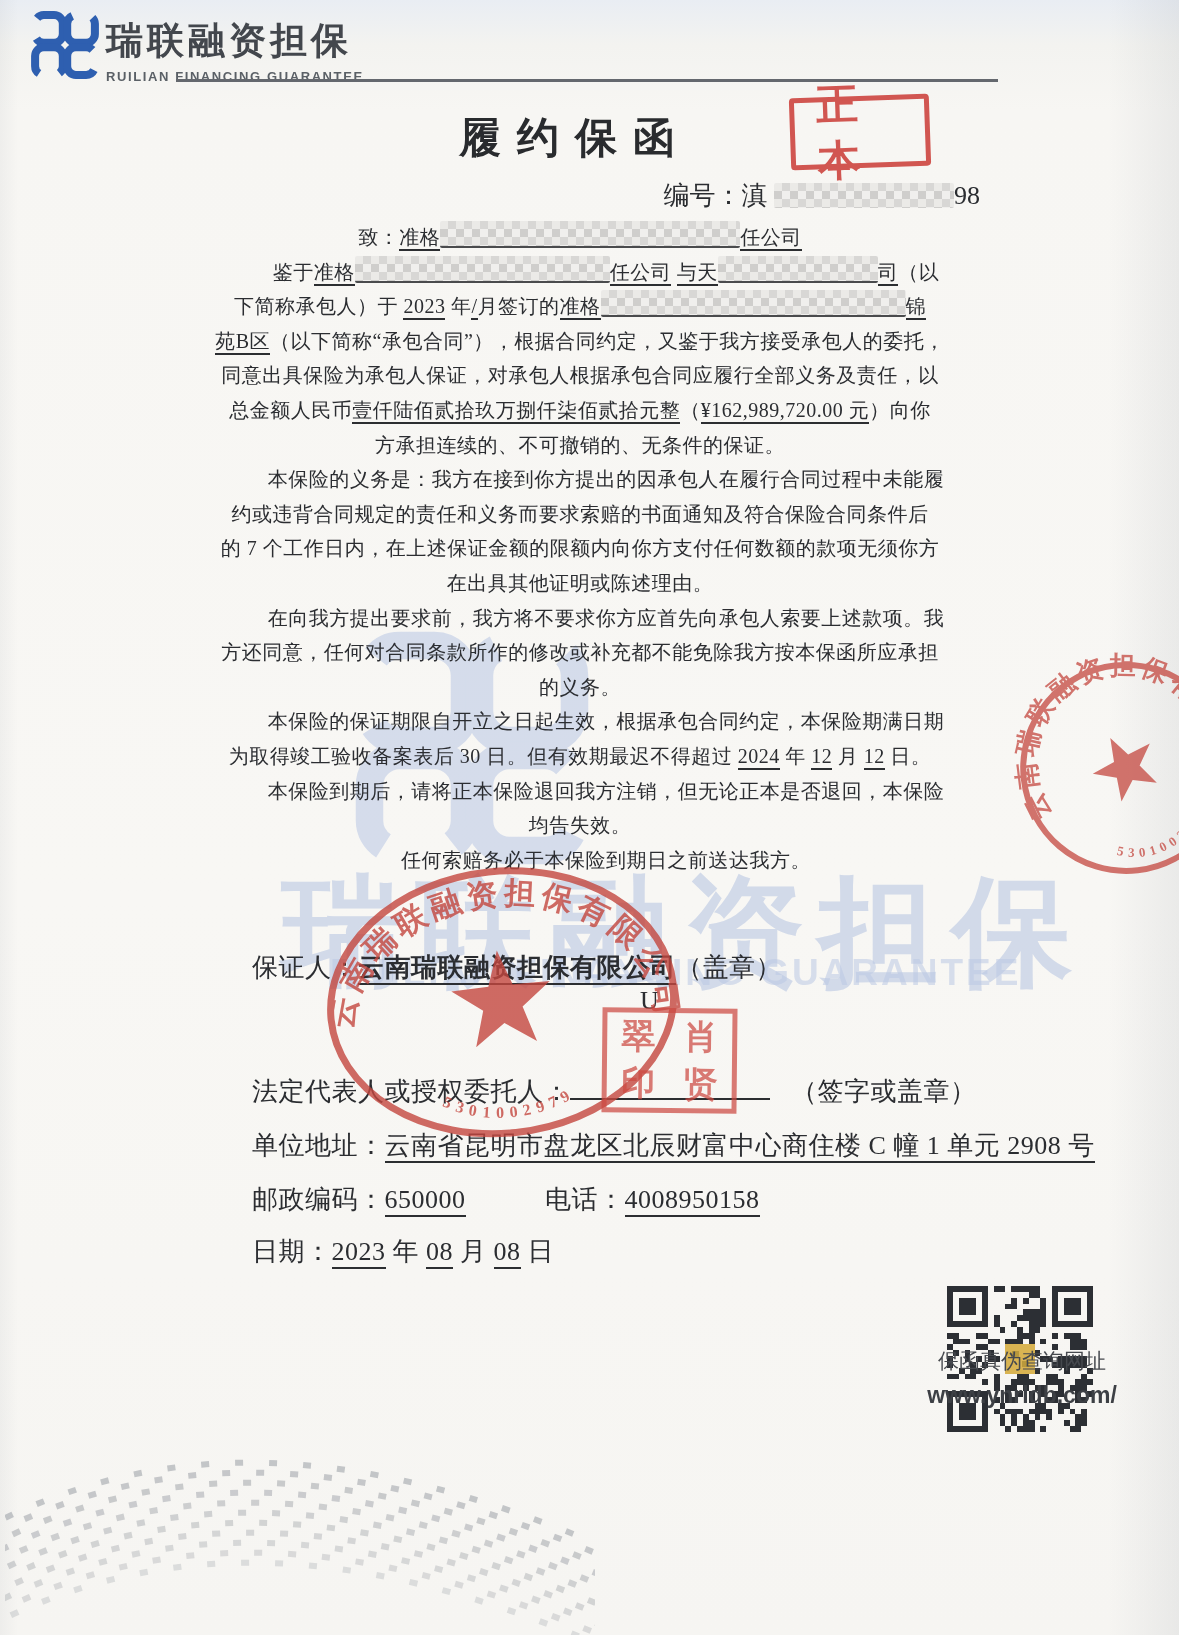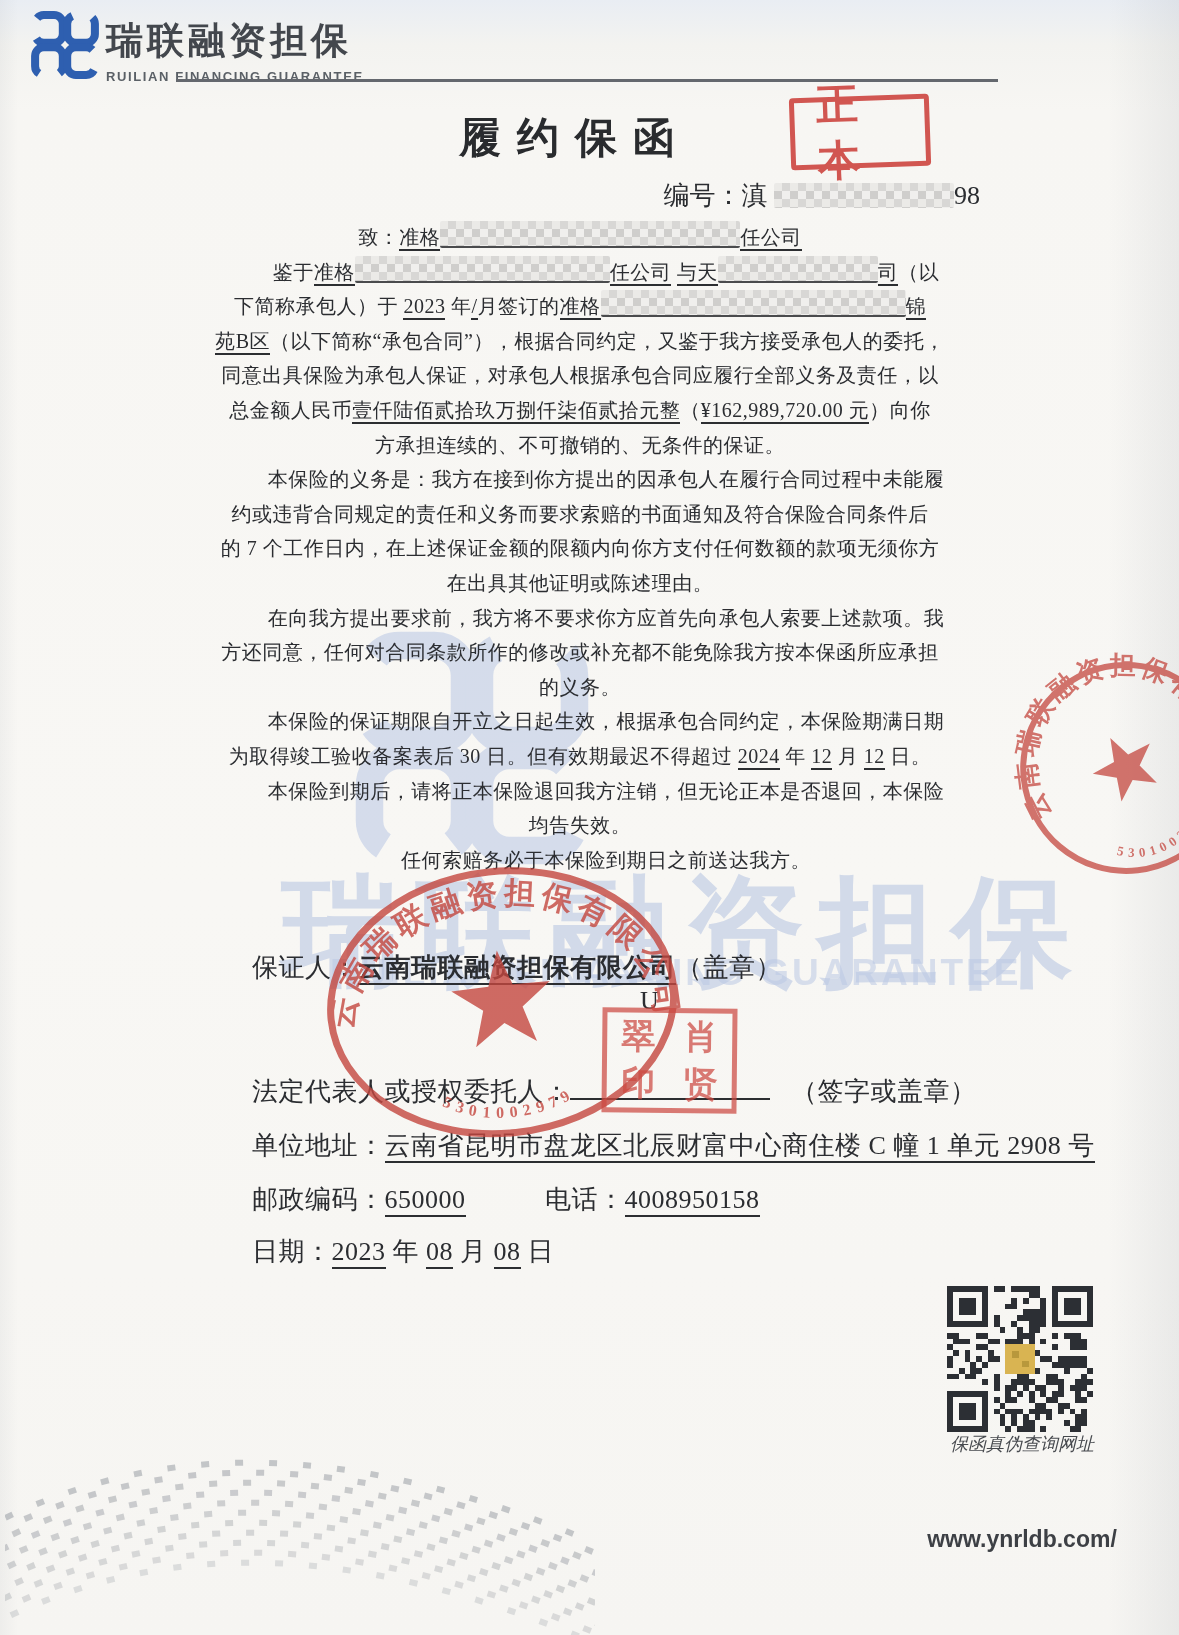--- a/index.html
+++ b/index.html
@@ -46,22 +46,22 @@
   .seal-big{position:absolute;left:312px;top:850px;width:385px;height:300px;transform:rotate(-6deg);opacity:.8;z-index:3;}
   .seal-right{position:absolute;left:1008px;top:645px;width:250px;height:250px;transform:rotate(-28deg);opacity:.75;z-index:3;}
   .seal-square{position:absolute;left:602px;top:1008px;width:135px;height:105px;border:5px solid #cd4a42;
     display:grid;grid-template-columns:1fr 1fr;align-items:center;justify-items:center;transform:rotate(.6deg);
     color:#cd4a42;font-size:34px;font-weight:bold;opacity:.72;z-index:3;box-sizing:border-box;}
   .seal-text{fill:#c4473f;font-weight:bold;}
   
   #qr{position:absolute;left:947px;top:1286px;width:146px;height:146px;z-index:2;}
   .qr-cap{position:absolute;left:902px;width:240px;text-align:center;color:#46494e;z-index:2;
     font-family:"Liberation Sans","DejaVu Sans",sans-serif;}
-  .qr-cap1{top:1432px;font-size:18px;font-style:italic;}
-  .qr-cap2{top:1526px;font-size:23px;font-weight:bold;color:#3d4045;}
+  .qr-cap1{top:1347px;font-size:21px;}
+  .qr-cap2{top:1382px;font-size:23px;font-weight:bold;color:#3d4045;}
   
   #dots{position:absolute;left:5px;top:1415px;width:590px;height:220px;z-index:1;}
 </style>
 </head>
 <body>
 
 <div id="page">
 
   <svg class="logo" viewBox="0 0 96 96">
     <g fill="none" stroke="currentColor" stroke-width="11">

